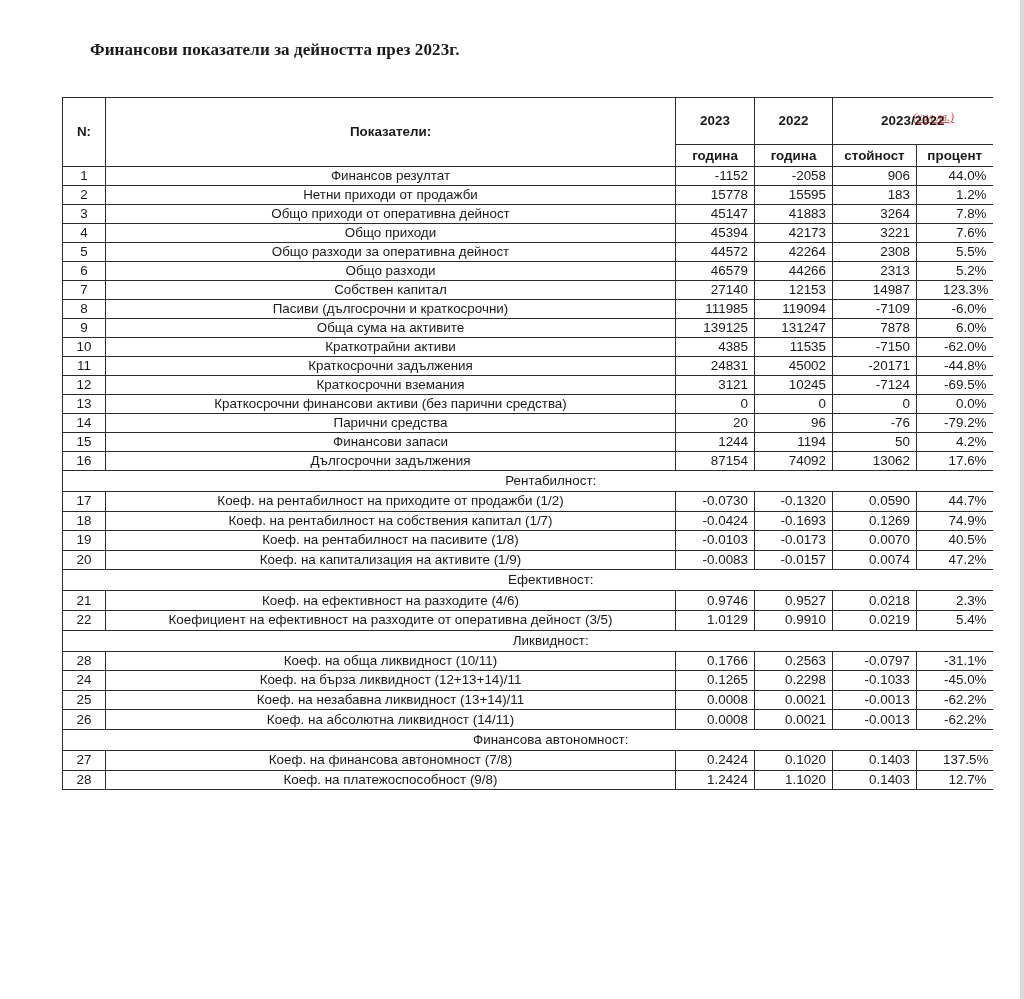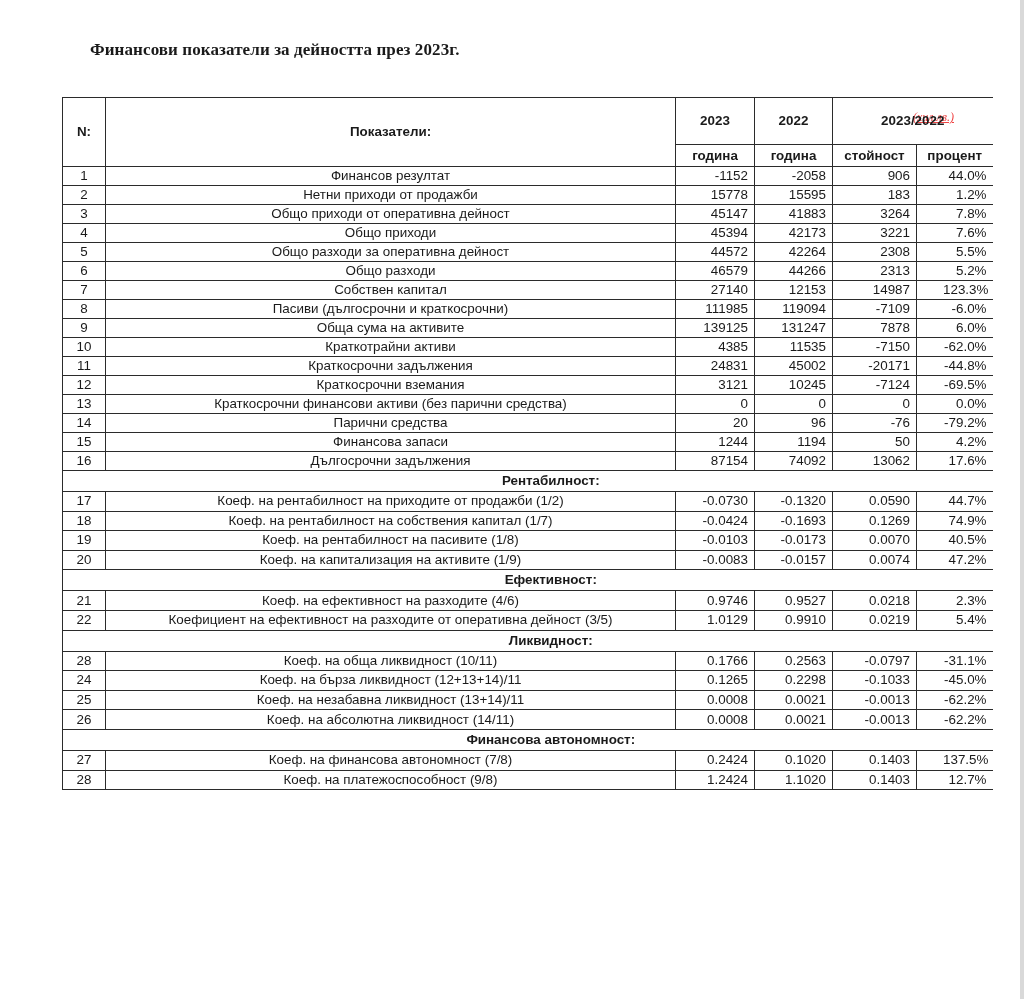--- a/index.html
+++ b/index.html
@@ -19,21 +19,21 @@
   th { font-weight: bold; font-size: 13.4px; }
   .hdr1 th { height: 46px; }
   .hdr1 th.label { text-align: center; }
   .hdr2 th { height: 21px; margin-top: 7px; }
   td.num { text-align: center; padding: 0 2px; }
   td.label { text-align: center; margin-left: 14px; }
   td.v { text-align: right; }
   td.pct { text-align: right; border-right: none; padding-left: 26px; }
   th.pct { border-right: none; }
   .hdr1 th.ratio { border-right: none; }
-  tr.section td { border-left: 1.4px solid #2b2b2b; border-right: none; border-top: 1.4px solid #2b2b2b; border-bottom: 1.4px solid #2b2b2b; font-weight: bold; text-align: center; height: 20px; padding-left: 52px; margin-top: 15px; }
+  tr.section td { border-left: 1.4px solid #2b2b2b; border-right: none; border-top: 1.4px solid #2b2b2b; border-bottom: 1.4px solid #2b2b2b; font-weight: normal; text-align: center; height: 20px; padding-left: 52px; margin-top: 15px; }
   tr.data td { height: 18px; }
   tr.data.ratio-row td { height: 18.6px; }
 </style>
 </head>
 <body>
 
 <div class="page-edge"></div>
 
 <div class="title">Финансови показатели за дейността през 2023г.</div>
 <div class="unit">(хил.лв.)</div>
@@ -171,21 +171,21 @@
         <tr class="data">
           <td class="num">14</td>
           <td class="label">Парични средства</td>
           <td class="v">20</td>
           <td class="v">96</td>
           <td class="v">-76</td>
           <td class="v pct">-79.2%</td>
         </tr>
         <tr class="data">
           <td class="num">15</td>
-          <td class="label">Финансова запаси</td>
+          <td class="label">Финансови запаси</td>
           <td class="v">1244</td>
           <td class="v">1194</td>
           <td class="v">50</td>
           <td class="v pct">4.2%</td>
         </tr>
         <tr class="data">
           <td class="num">16</td>
           <td class="label">Дългосрочни задължения</td>
           <td class="v">87154</td>
           <td class="v">74092</td>

